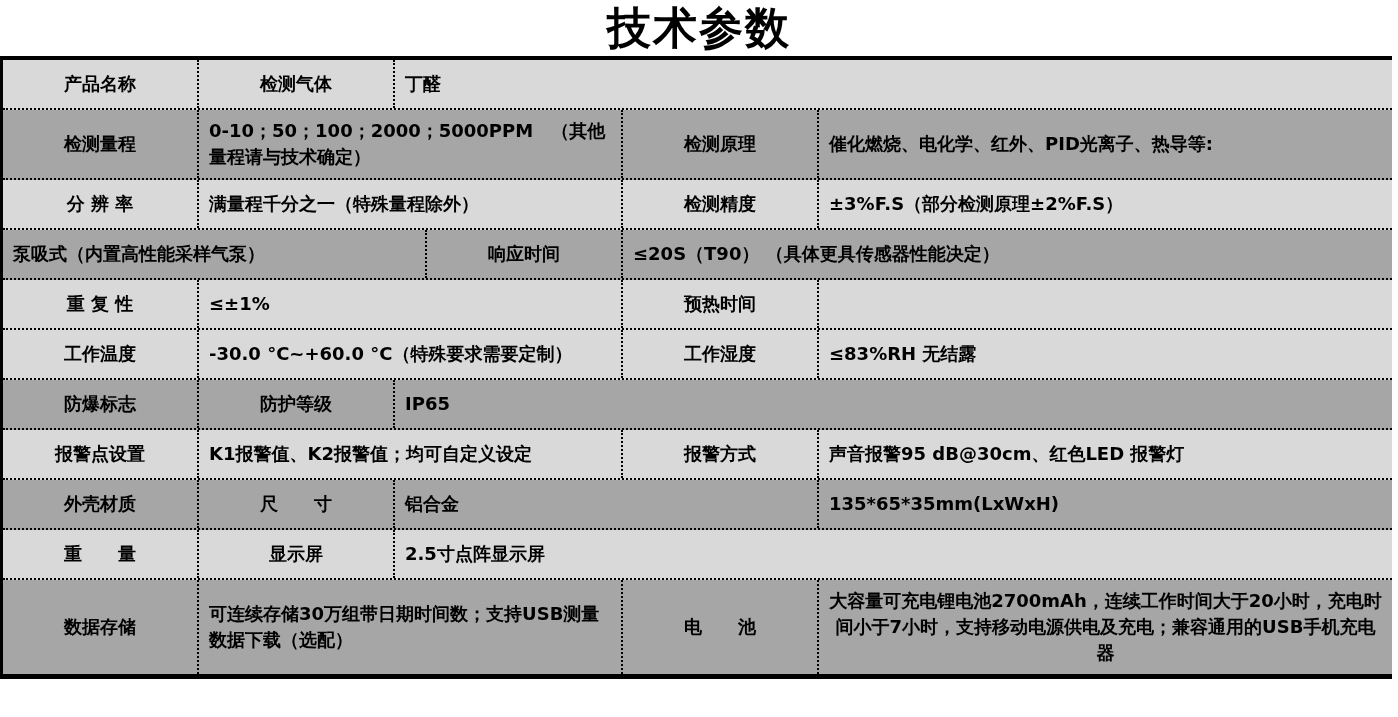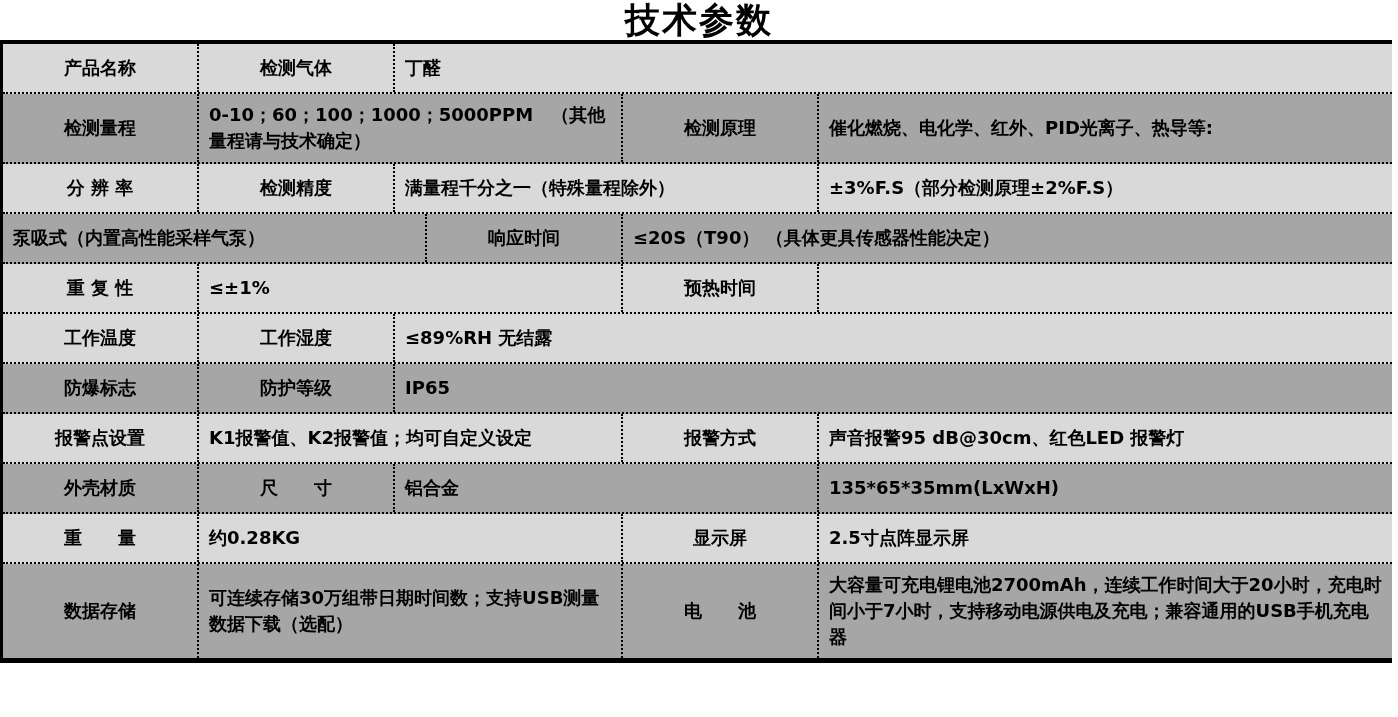--- a/index.html
+++ b/index.html
@@ -4,23 +4,23 @@
 <style>
   * { margin:0; padding:0; box-sizing:border-box; }
   html,body { width:1398px; background:#ffffff; }
   body {
     font-family:"DejaVu Sans","Liberation Sans",sans-serif;
     font-weight:bold;
     color:#000;
   }
   .page { width:1398px; height:717px; overflow:hidden; }
   .title {
-    height:40px;
+    height:56px;
     display:flex; align-items:center; justify-content:center;
-    font-size:35px; font-weight:bold; letter-spacing:2px;
+    font-size:44px; font-weight:bold; letter-spacing:2px;
   }
   .spec-table {
     width:1392px;
     border-top:4px solid #000;
     border-left:3px solid #000;
     border-bottom:5px solid #000;
   }
   .row {
     display:flex;
     border-bottom:2px dotted #000;
@@ -33,68 +33,69 @@
   .r-3l  { min-height:84px; }
   .cell {
     display:flex; align-items:center;
     border-right:2px dotted #000;
     font-size:18px; line-height:1.45;
     padding:8px 10px;
   }
   .c-label1 { width:196px; justify-content:center; text-align:center; }
   .c-value1 { width:424px; }
   .c-label2 { width:196px; justify-content:center; text-align:center; }
-  .c-value2 { width:573px; border-right:none; }
+  .c-value2 { width:573px; border-right:none;text-align:center; }
 </style>
 </head>
 <body>
 
 <div class="page">
 
   <div class="title">技术参数</div>
 
   <div class="spec-table">
 
     <div class="row light r-std">
       <div class="cell c-label1">产品名称</div>
       <div class="cell c-label2">检测气体</div>
       <div class="cell c-value2">丁醛</div>
     </div>
 
     <div class="row dark r-2l">
       <div class="cell c-label1">检测量程</div>
-      <div class="cell c-value1">0-10；60；100；1000；5000PPM　（其他量程请与技术确定）</div>
+      <div class="cell c-value1">0-10；50；100；2000；5000PPM　（其他量程请与技术确定）</div>
       <div class="cell c-label2">检测原理</div>
       <div class="cell c-value2">催化燃烧、电化学、红外、PID光离子、热导等:</div>
     </div>
 
     <div class="row light r-std">
       <div class="cell c-label1">分 辨 率</div>
+      <div class="cell c-value1">满量程千分之一（特殊量程除外）</div>
       <div class="cell c-label2">检测精度</div>
-      <div class="cell c-value1">满量程千分之一（特殊量程除外）</div>
       <div class="cell c-value2">±3%F.S（部分检测原理±2%F.S）</div>
     </div>
 
     <div class="row dark r-std">
       <div class="cell c-value1">泵吸式（内置高性能采样气泵）</div>
       <div class="cell c-label2">响应时间</div>
       <div class="cell c-value2">≤20S（T90） （具体更具传感器性能决定）</div>
     </div>
 
     <div class="row light r-std">
       <div class="cell c-label1">重 复 性</div>
       <div class="cell c-value1">≤±1%</div>
       <div class="cell c-label2">预热时间</div>
     </div>
 
 
     <div class="row light r-std">
       <div class="cell c-label1">工作温度</div>
+      <div class="cell c-value1">-30.0 °C~+60.0 °C（特殊要求需要定制）</div>
       <div class="cell c-label2">工作湿度</div>
-      <div class="cell c-value2">≤89%RH 无结露</div>
+      <div class="cell c-value2">≤83%RH 无结露</div>
     </div>
 
     <div class="row dark r-std">
       <div class="cell c-label1">防爆标志</div>
       <div class="cell c-label2">防护等级</div>
       <div class="cell c-value2">IP65</div>
     </div>
 
     <div class="row light r-std">
       <div class="cell c-label1">报警点设置</div>
@@ -105,21 +106,20 @@
 
     <div class="row dark r-std">
       <div class="cell c-label1">外壳材质</div>
       <div class="cell c-label2">尺　　寸</div>
       <div class="cell c-value1">铝合金</div>
       <div class="cell c-value2">135*65*35mm(LxWxH)</div>
     </div>
 
     <div class="row light r-std">
       <div class="cell c-label1">重　　量</div>
-      <div class="cell c-value1">约0.28KG</div>
       <div class="cell c-label2">显示屏</div>
       <div class="cell c-value2">2.5寸点阵显示屏</div>
     </div>
 
     <div class="row dark r-3l">
       <div class="cell c-label1">数据存储</div>
       <div class="cell c-value1">可连续存储30万组带日期时间数；支持USB测量数据下载（选配）</div>
       <div class="cell c-label2">电　　池</div>
       <div class="cell c-value2">大容量可充电锂电池2700mAh，连续工作时间大于20小时，充电时间小于7小时，支持移动电源供电及充电；兼容通用的USB手机充电器</div>
     </div>

